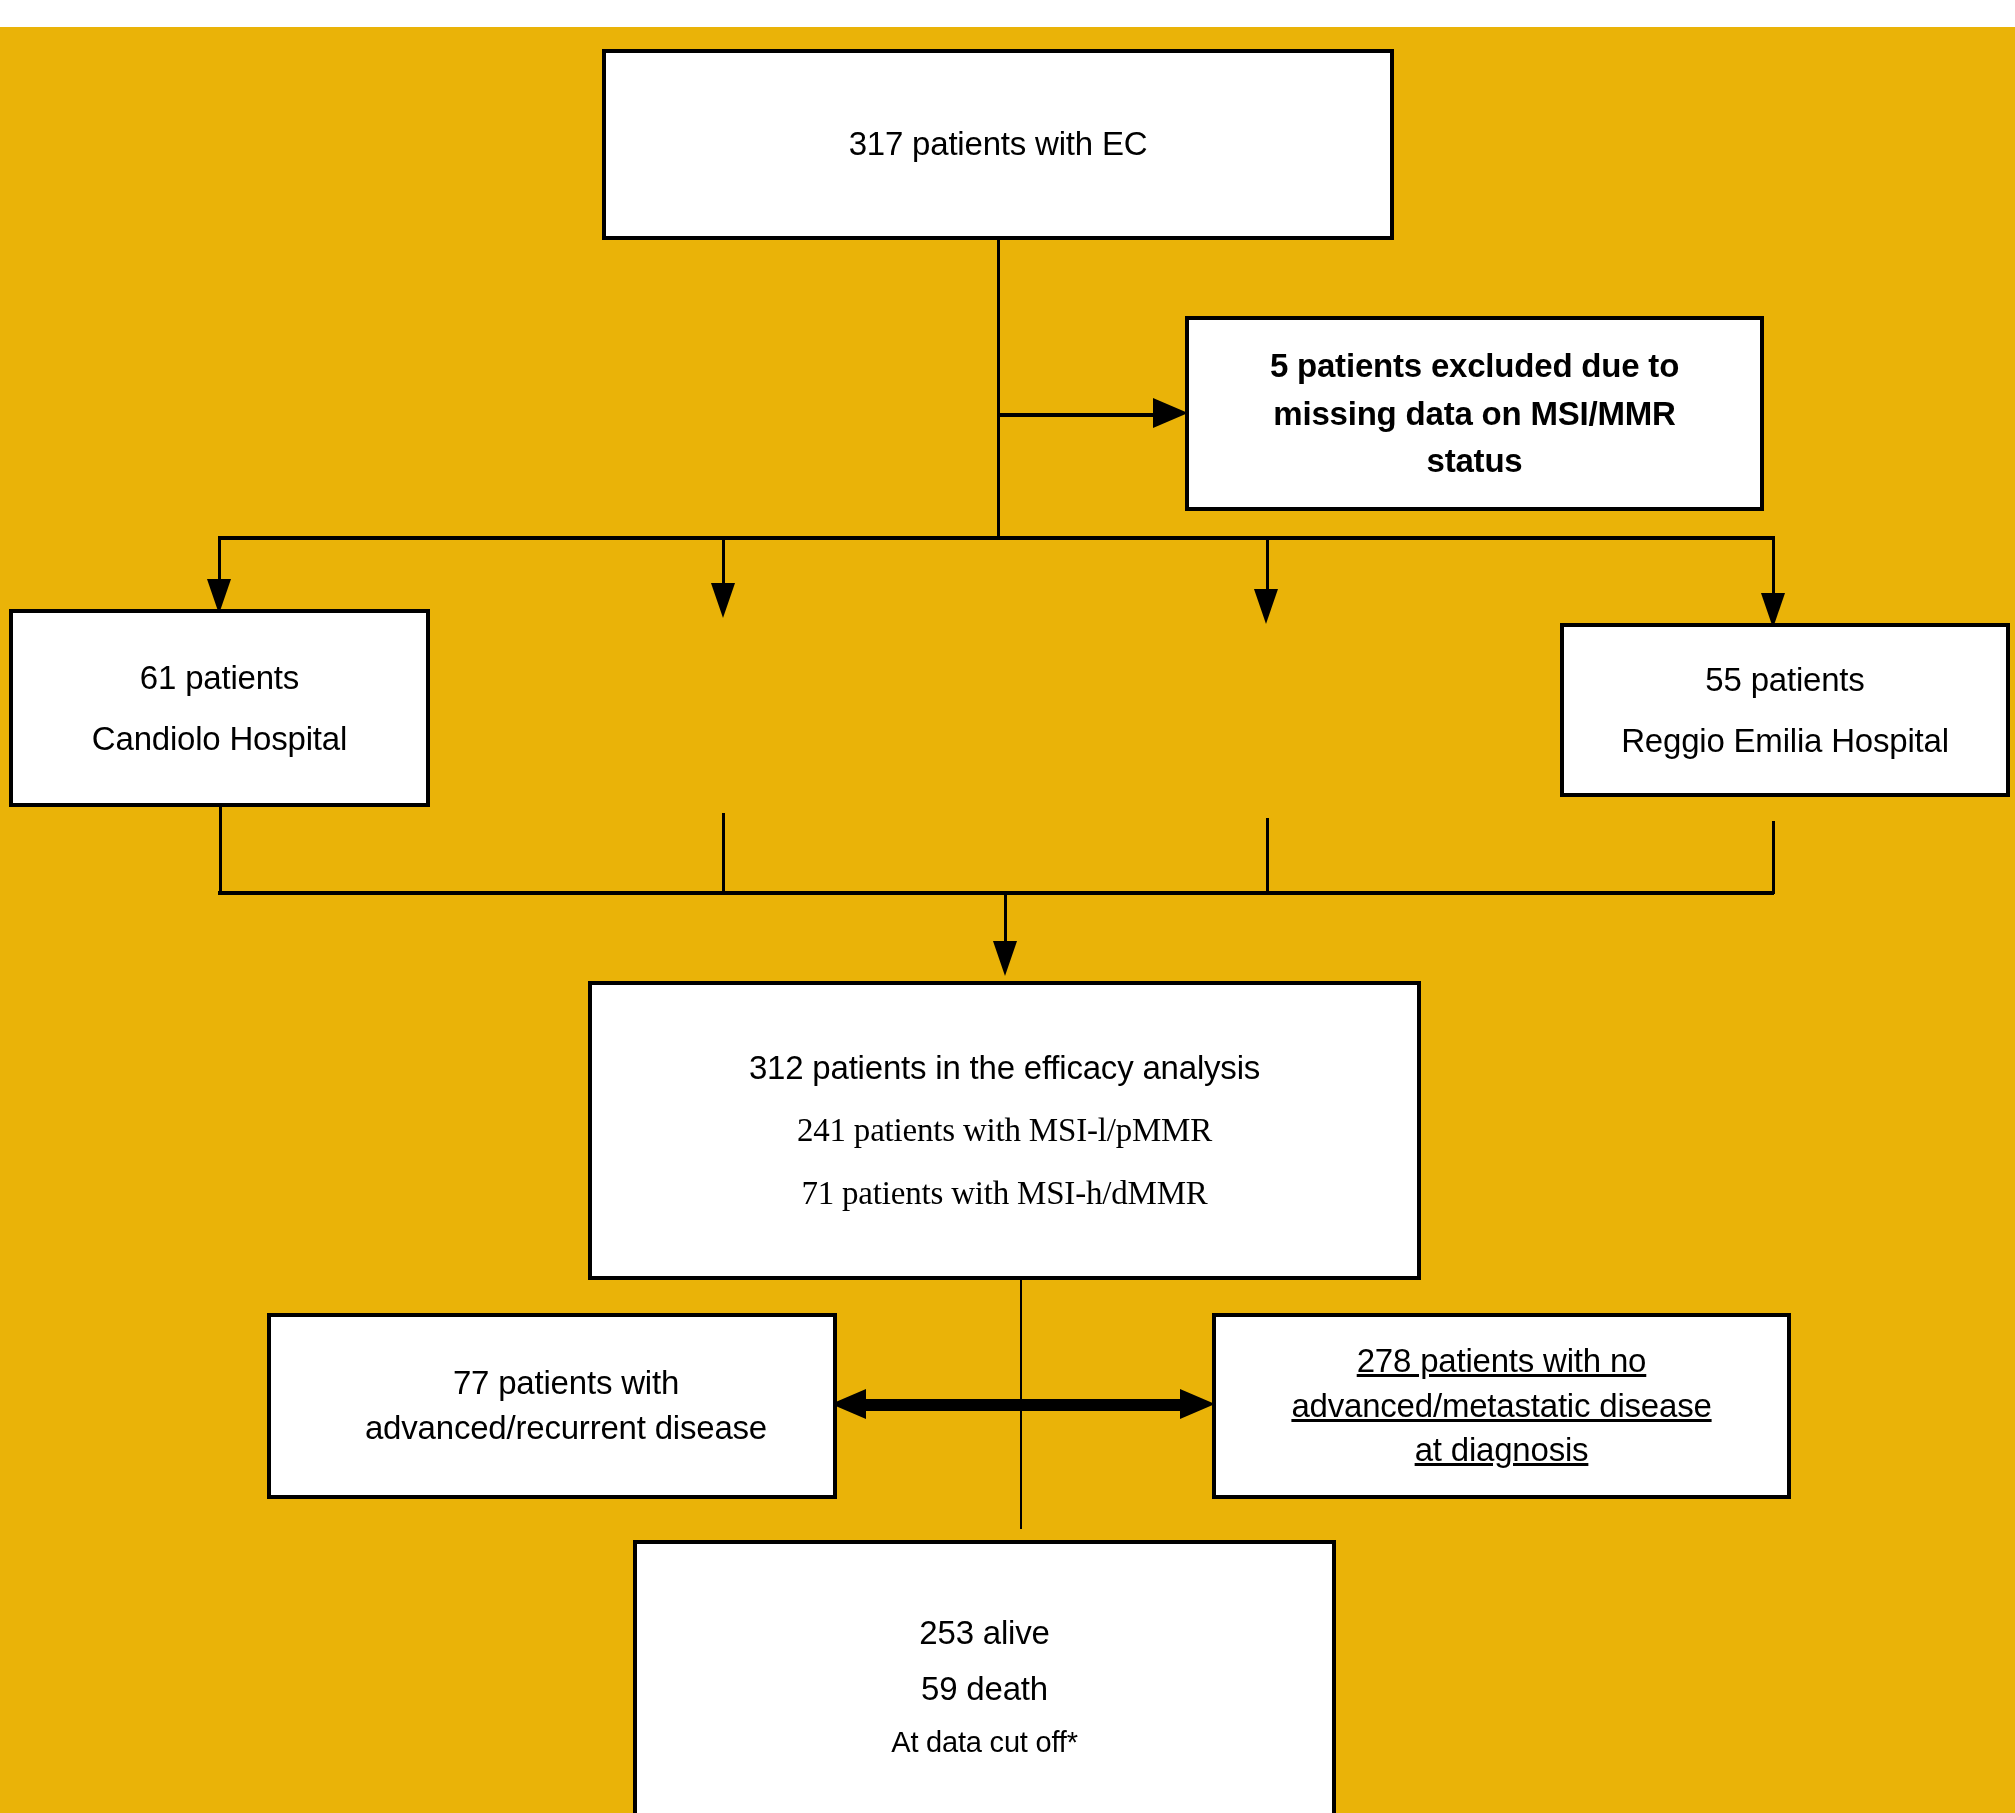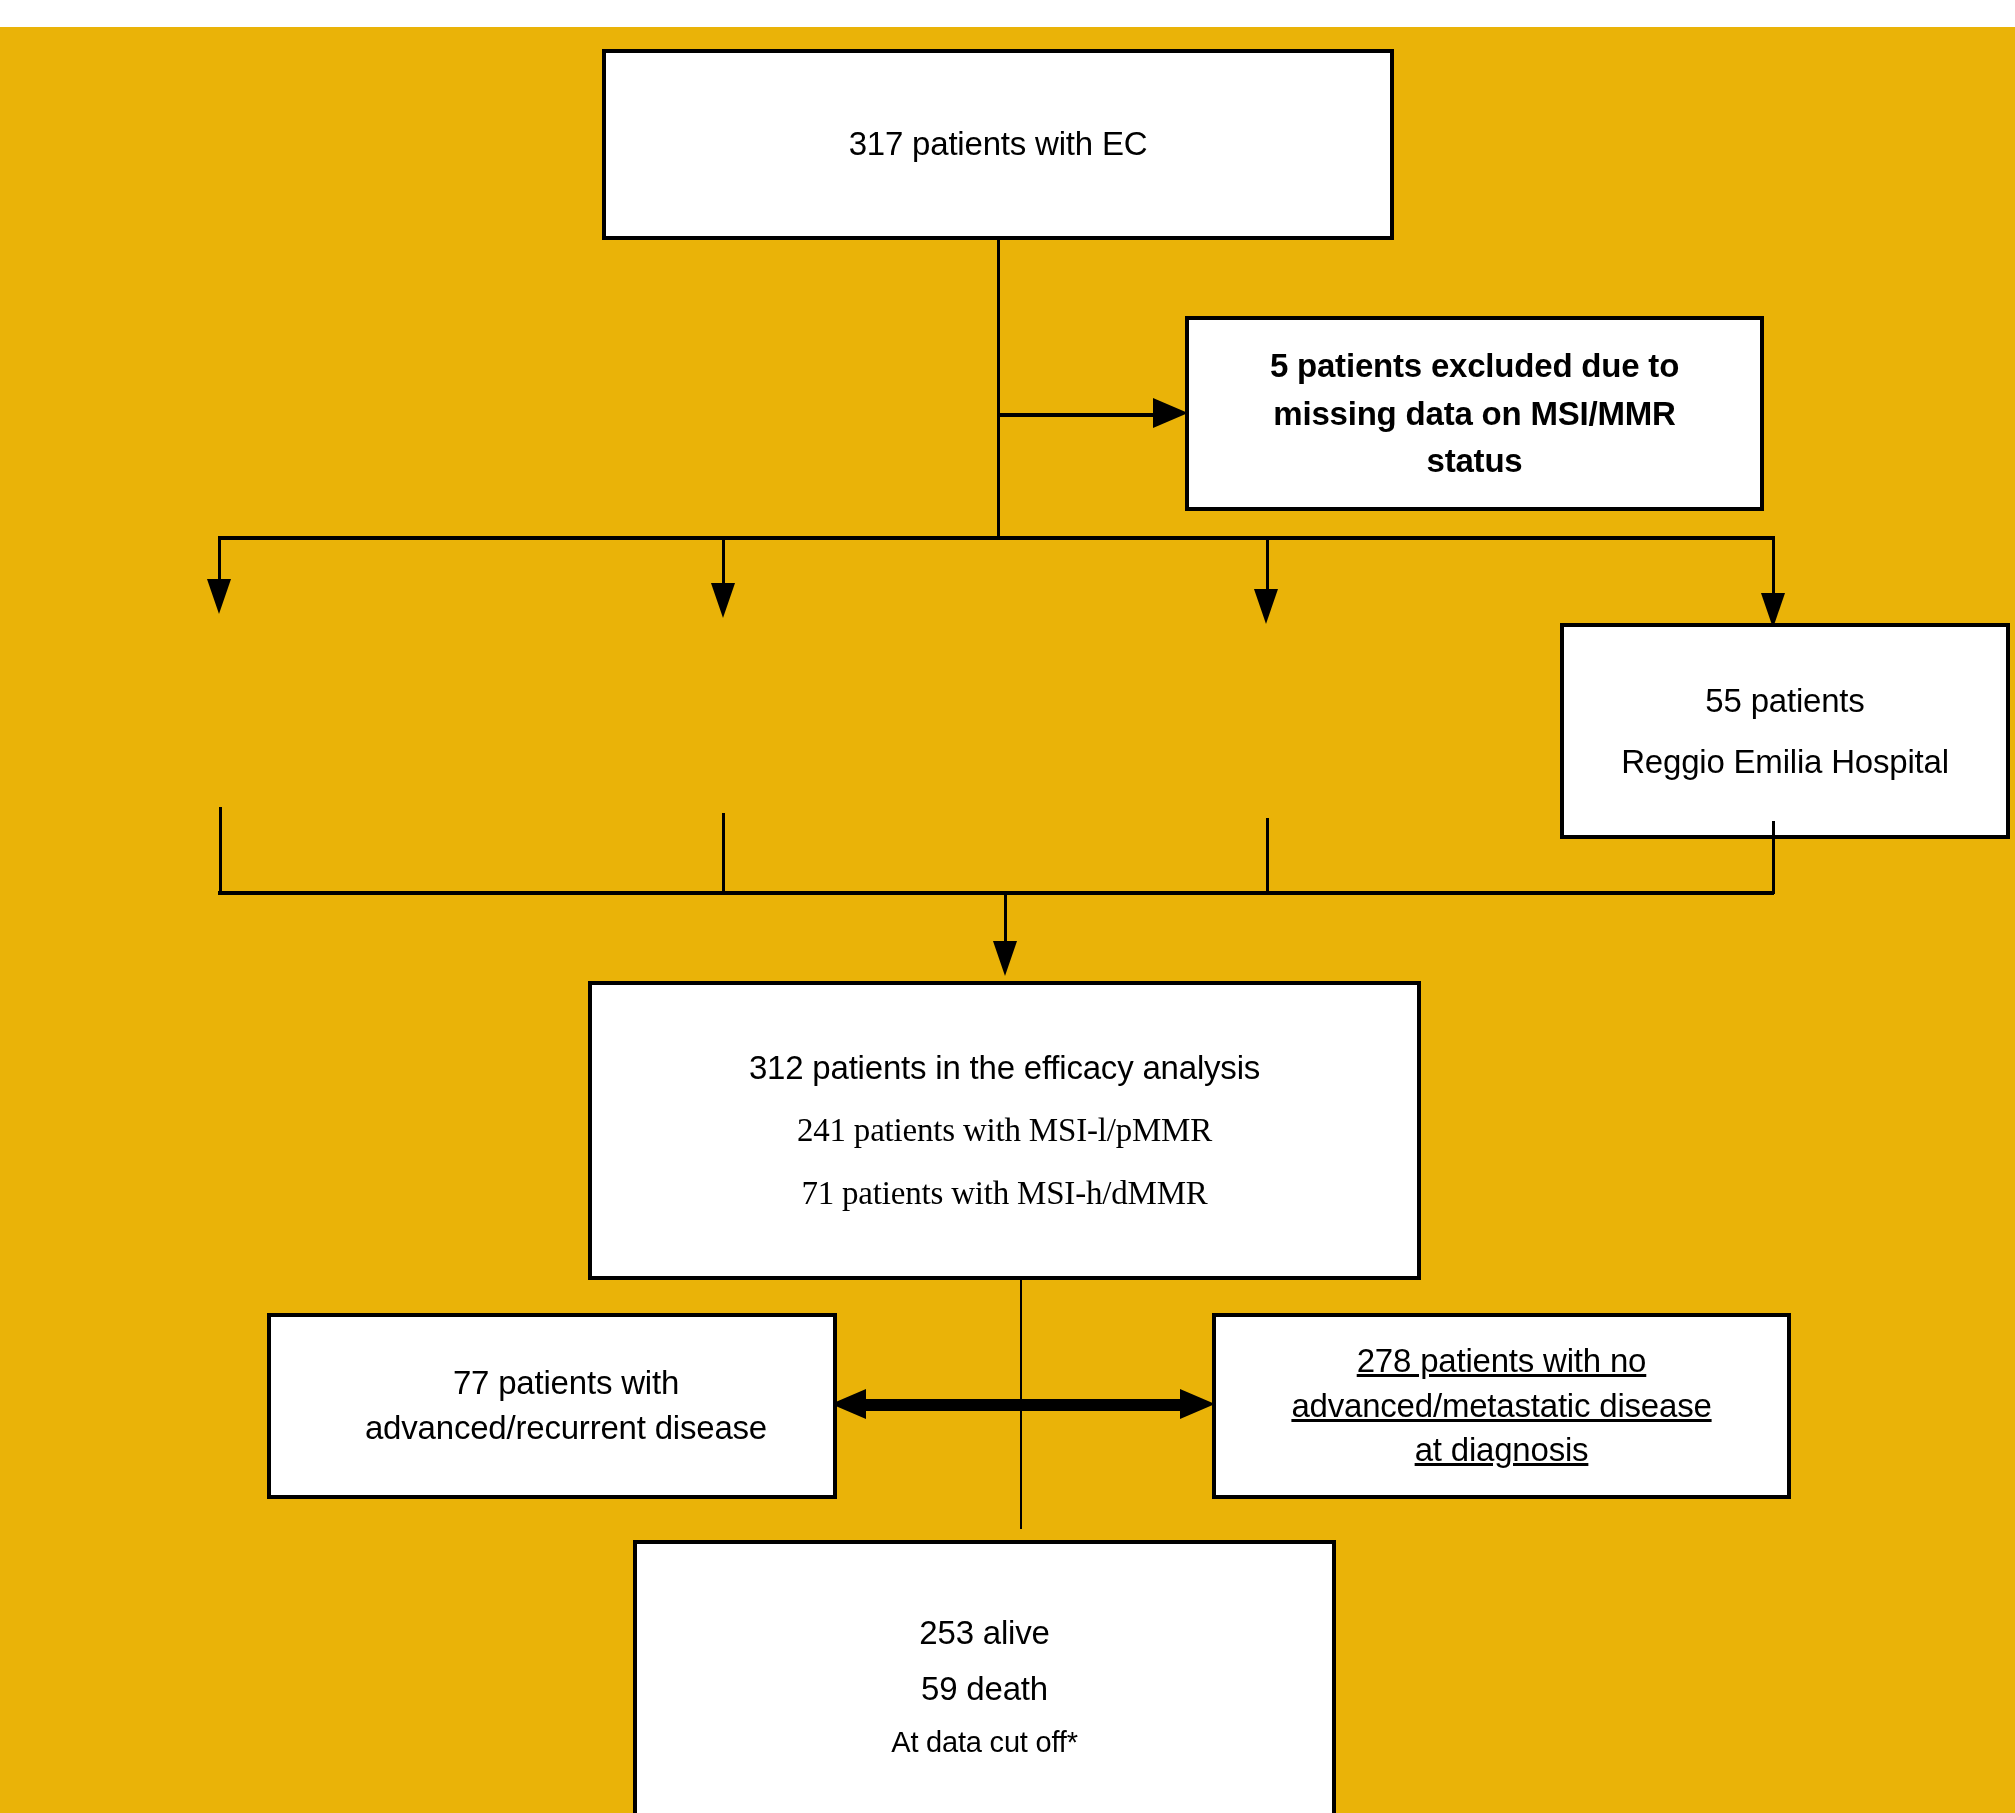--- a/index.html
+++ b/index.html
@@ -75,21 +75,21 @@
     border-bottom: 15px solid transparent;
     border-right: 35px solid #000000;
   }
 
   
   #node-total        { left: 602px; top: 22px;   width: 792px; height: 191px; }
   #node-excluded     { left: 1185px; top: 289px;  width: 579px; height: 195px; }
   #node-hosp-0       { left: 9px;   top: 582px; width: 421px;  height: 198px; }
   #node-hosp-1       { left: 512px; top: 587px; width: 423px;  height: 198px; }
   #node-hosp-2       { left: 1055px; top: 593px; width: 424px;  height: 198px; }
-  #node-hosp-3       { left: 1560px; top: 596px; width: 450px; height: 216px; }
+  #node-hosp-3       { left: 1560px; top: 596px; width: 450px; height: 174px; }
   #node-efficacy     { left: 588px; top: 954px; width: 833px; height: 299px; }
   #node-advanced     { left: 267px;  top: 1286px; width: 570px; height: 186px; padding-left: 28px; }
   #node-noadvanced   { left: 1212px; top: 1286px; width: 579px; height: 186px; text-decoration: underline; }
   #node-survival     { left: 633px; top: 1513px; width: 703px; height: 292px; }
 
   #node-hosp-0 .line, #node-hosp-1 .line,
   #node-hosp-2 .line, #node-hosp-3 .line { line-height: 1.0; }
   #node-hosp-0 .gap, #node-hosp-1 .gap,
   #node-hosp-2 .gap, #node-hosp-3 .gap { height: 28px; }
   #node-excluded .line { line-height: 1.45; font-weight: bold; }
@@ -126,20 +126,25 @@
 
   <div class="vline" style="left:722px; top:509px; height:67px;"></div>
   <div class="arrow-down" style="left:711px; top:556px;"></div>
 
   <div class="vline" style="left:1266px; top:509px; height:72px;"></div>
   <div class="arrow-down" style="left:1254px; top:562px;"></div>
 
   <div class="vline" style="left:1772px; top:509px; height:76px;"></div>
   <div class="arrow-down" style="left:1761px; top:566px;"></div>
 
+  <div class="node" id="node-hosp-0">
+    <span class="line">61 patients</span>
+    <span class="gap"></span>
+    <span class="line">Candiolo Hospital</span>
+  </div>
 
 
 
   <div class="node" id="node-hosp-3">
     <span class="line">55 patients</span>
     <span class="gap"></span>
     <span class="line">Reggio Emilia Hospital</span>
   </div>
 
   <div class="vline" style="left:219px; top:780px; height:87px;"></div>

